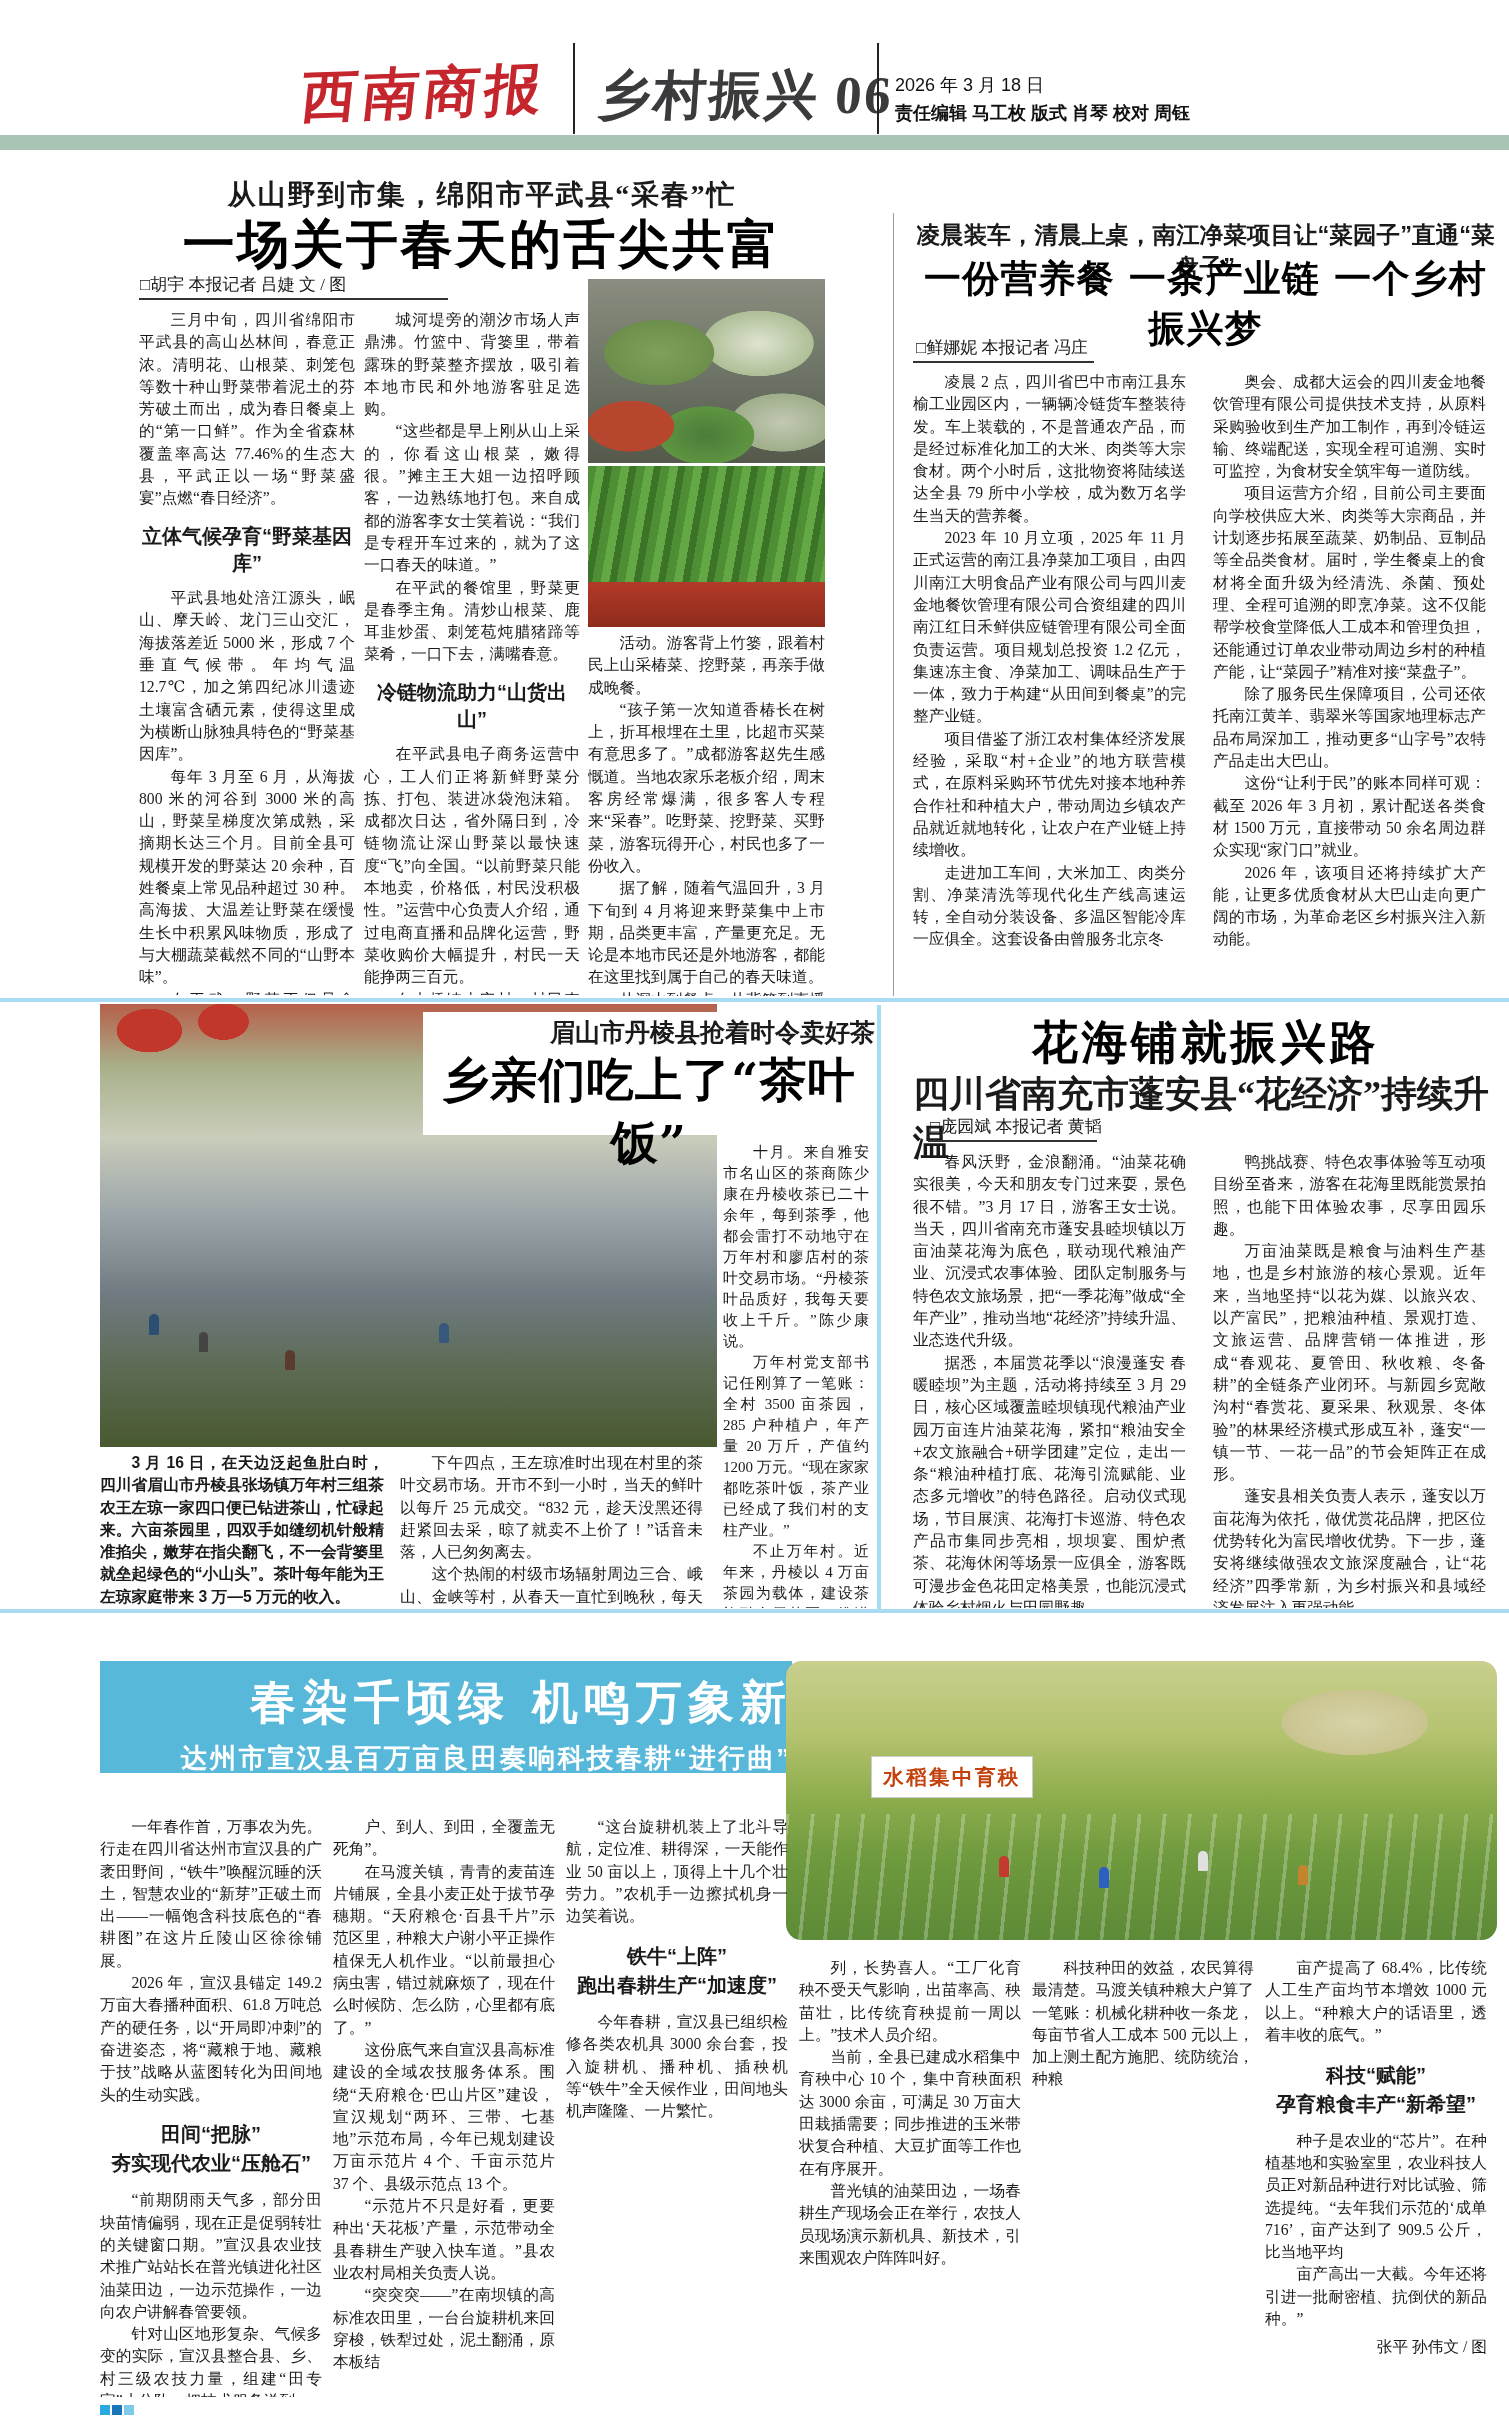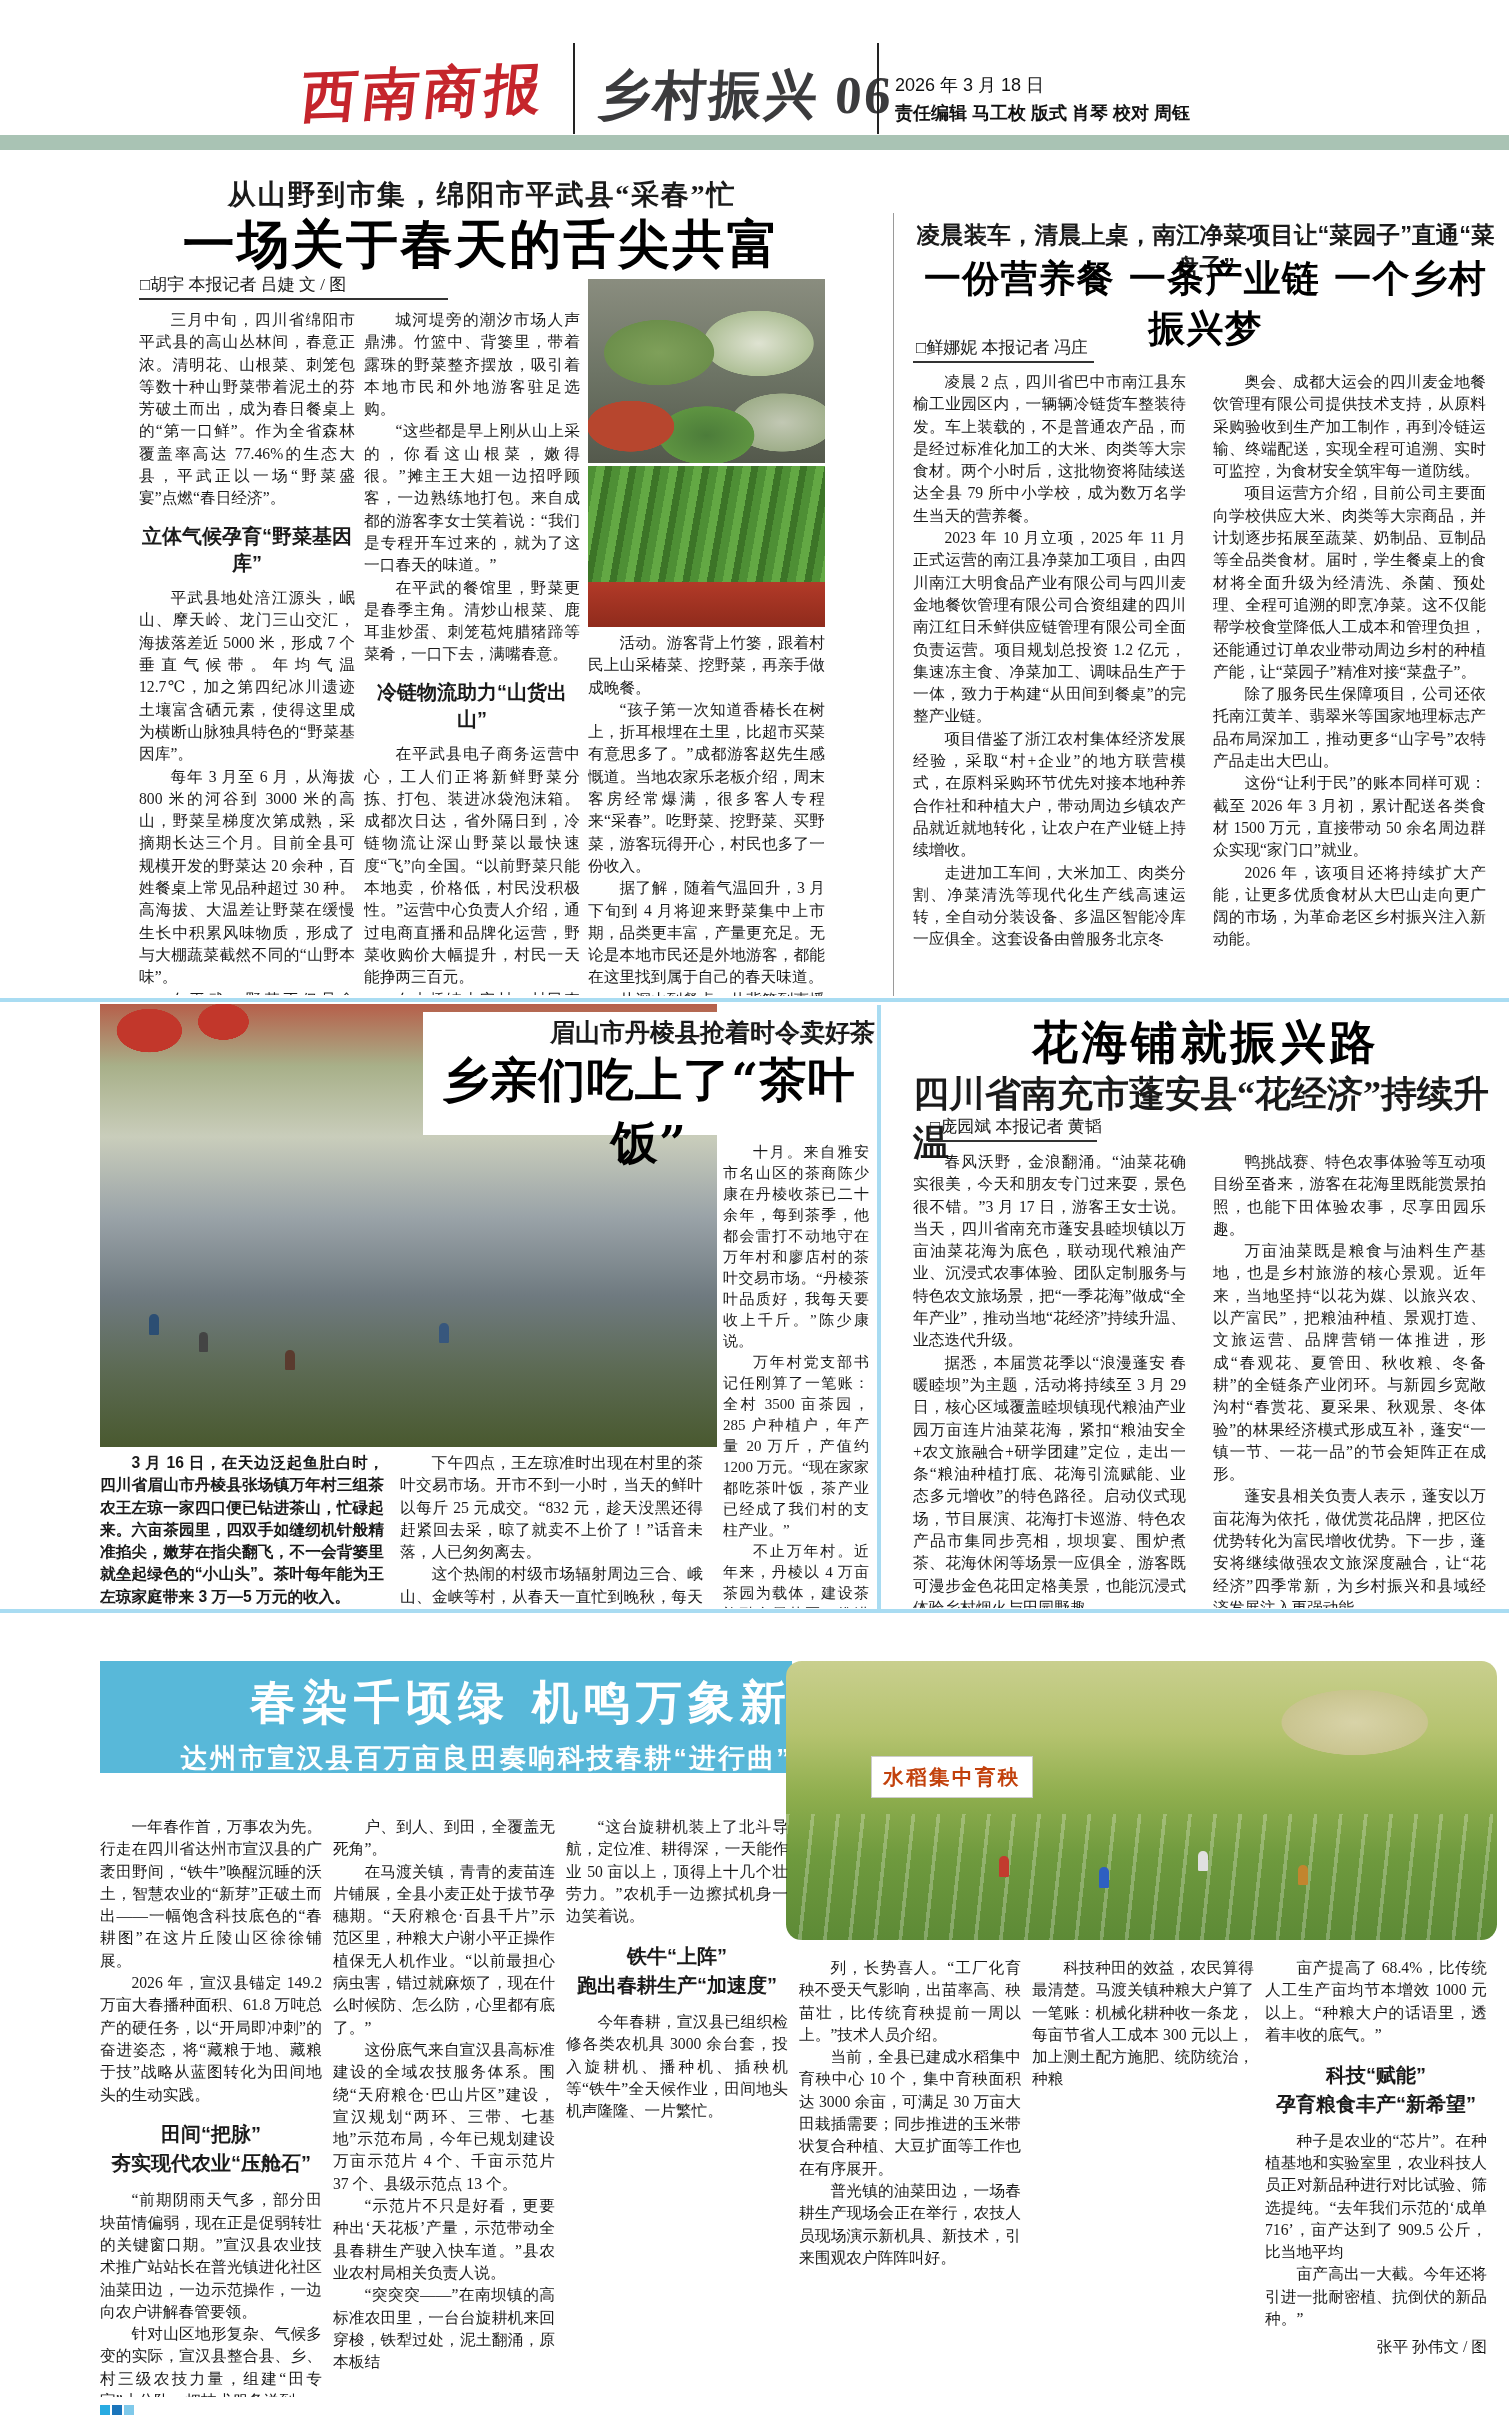--- a/index.html
+++ b/index.html
@@ -198,21 +198,21 @@
     <div class="bs2">铁牛“上阵”
 跑出春耕生产“加速度”</div>
     <div class="bp">今年春耕，宣汉县已组织检修各类农机具 3000 余台套，投入旋耕机、播种机、插秧机等“铁牛”全天候作业，田间地头机声隆隆、一片繁忙。</div>
   </div>
 <div class="abs col" style="left:799px;top:1957px;width:222px;height:440px;">
     <div class="bp">列，长势喜人。“工厂化育秧不受天气影响，出苗率高、秧苗壮，比传统育秧提前一周以上。”技术人员介绍。</div>
     <div class="bp">当前，全县已建成水稻集中育秧中心 10 个，集中育秧面积达 3000 余亩，可满足 30 万亩大田栽插需要；同步推进的玉米带状复合种植、大豆扩面等工作也在有序展开。</div>
     <div class="bp">普光镇的油菜田边，一场春耕生产现场会正在举行，农技人员现场演示新机具、新技术，引来围观农户阵阵叫好。</div>
   </div>
 <div class="abs col" style="left:1032px;top:1957px;width:222px;height:440px;">
-    <div class="bp">科技种田的效益，农民算得最清楚。马渡关镇种粮大户算了一笔账：机械化耕种收一条龙，每亩节省人工成本 300 元以上，加上测土配方施肥、统防统治，种粮</div>
+    <div class="bp">科技种田的效益，农民算得最清楚。马渡关镇种粮大户算了一笔账：机械化耕种收一条龙，每亩节省人工成本 500 元以上，加上测土配方施肥、统防统治，种粮</div>
   </div>
 <div class="abs col" style="left:1265px;top:1957px;width:222px;height:440px;">
     <div class="bp">亩产提高了 68.4%，比传统人工生产亩均节本增效 1000 元以上。“种粮大户的话语里，透着丰收的底气。”</div>
     <div class="bs2">科技“赋能”
 孕育粮食丰产“新希望”</div>
     <div class="bp">种子是农业的“芯片”。在种植基地和实验室里，农业科技人员正对新品种进行对比试验、筛选提纯。“去年我们示范的‘成单 716’，亩产达到了 909.5 公斤，比当地平均</div>
     <div class="bp">亩产高出一大截。今年还将引进一批耐密植、抗倒伏的新品种。”</div>
     <div class="bcr">张平 孙伟文 / 图</div>
   </div>
 

